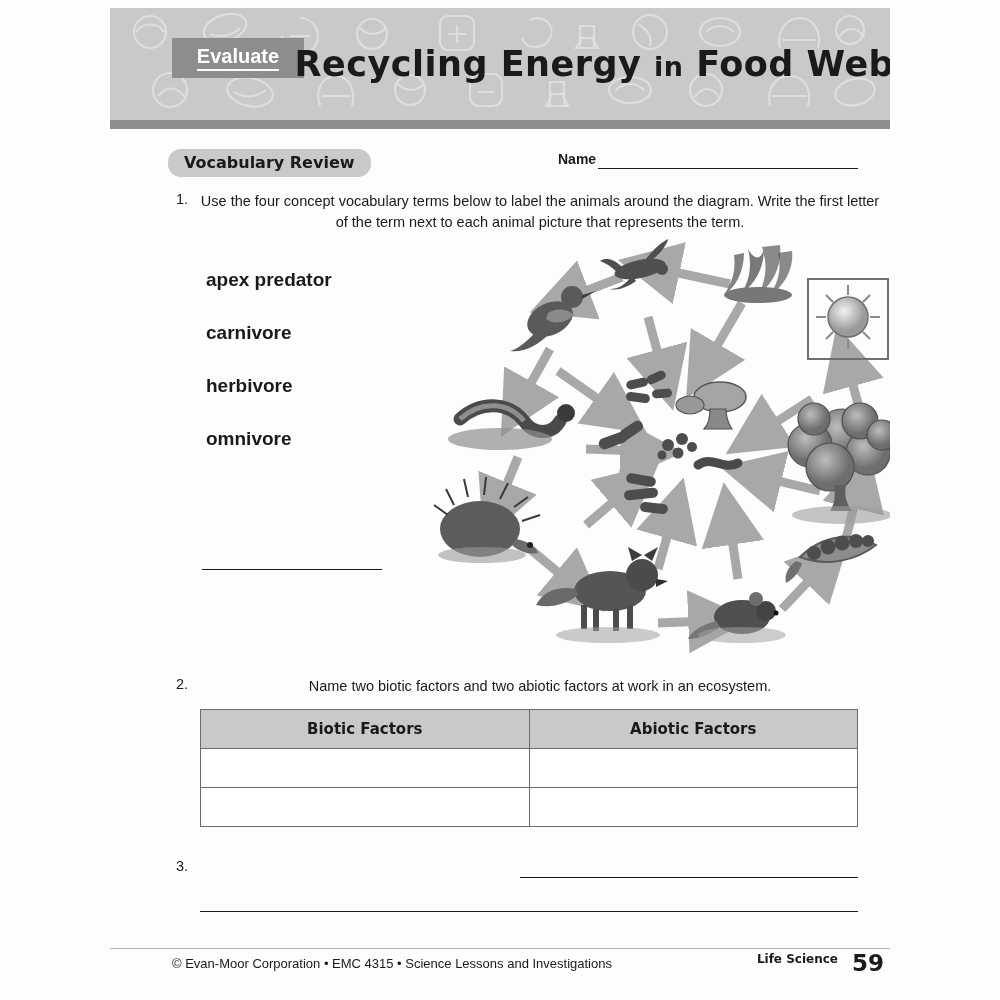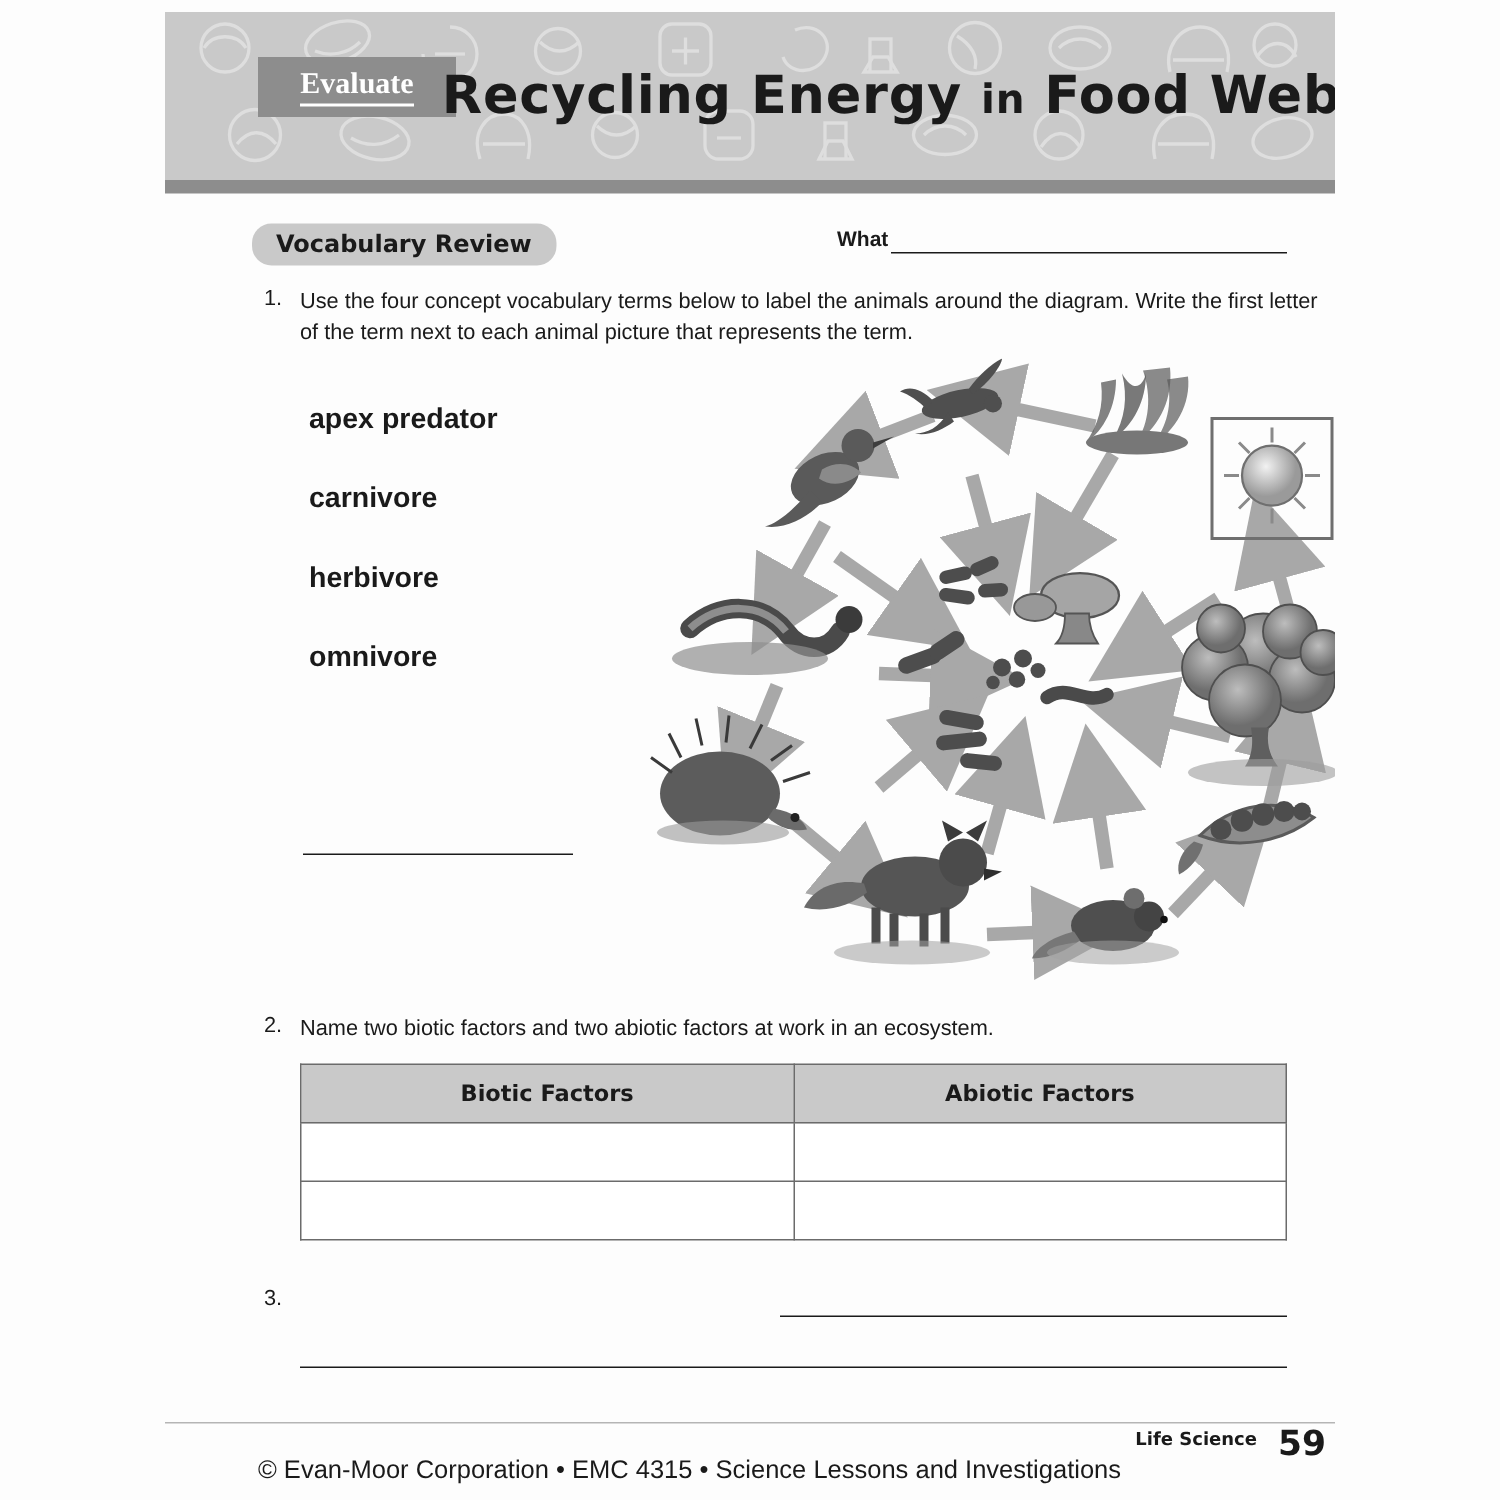--- a/index.html
+++ b/index.html
@@ -65,39 +65,40 @@
     height: 40px;
     background: #8d8d8d;
     display: flex;
     align-items: center;
     justify-content: center;
   }
   .eval-tab span {
     color: #ffffff;
     font-weight: bold;
     font-size: 20px;
-    font-family: Liberation Serif, serif;
+    font-family: Liberation Sans, sans-serif;
     border-bottom: 2px solid #ffffff;
     padding-bottom: 1px;
   }
   .header-bottom-bar {
     position: absolute;
     left: 110px;
     top: 120px;
     width: 780px;
     height: 9px;
     background: #8d8d8d;
   }
   
   .body-area {
     position: absolute;
     left: 110px;
     top: 129px;
     width: 780px;
     height: 840px;
+    text-align: center;
   }
   .vocab-pill {
     position: absolute;
     left: 58px;
     top: 20px;
     background: #c9c9c9;
     border-radius: 13px;
     padding: 4px 16px 5px 16px;
     font-family: "DejaVu Sans", sans-serif;
     font-weight: bold;
@@ -205,22 +206,22 @@
   .footer-rule {
     position: absolute;
     left: 0;
     top: 0;
     width: 780px;
     border-bottom: 1px solid #b5b5b5;
   }
   .footer-left {
     position: absolute;
     left: 62px;
-    top: 22px;
-    font-size: 17px;
+    top: 8px;
+    font-size: 13px;
     color: #1a1a1a;
   }
   .footer-subject {
     position: absolute;
     right: 52px;
     top: 4px;
     font-family: "DejaVu Sans", sans-serif;
     font-weight: bold;
     font-size: 12px;
   }
@@ -303,21 +304,21 @@
       </div>
     </div>
   </div>
   <div class="header-bottom-bar"></div>
 
   <div class="body-area">
 
     <div class="vocab-pill">Vocabulary Review</div>
 
     <div class="name-line">
-      <span class="name-label">What</span>
+      <span class="name-label">Name</span>
       <span class="name-rule"></span>
     </div>
 
     <div class="q-num" id="q1-num">1.</div>
     <div class="q" id="q1-text">Use the four concept vocabulary terms below to label the animals around the diagram. Write the first letter of the term next to each animal picture that represents the term.</div>
 
     <div class="term" style="top:140px">apex predator</div>
     <div class="term" style="top:193px">carnivore</div>
     <div class="term" style="top:246px">herbivore</div>
     <div class="term" style="top:299px">omnivore</div>

